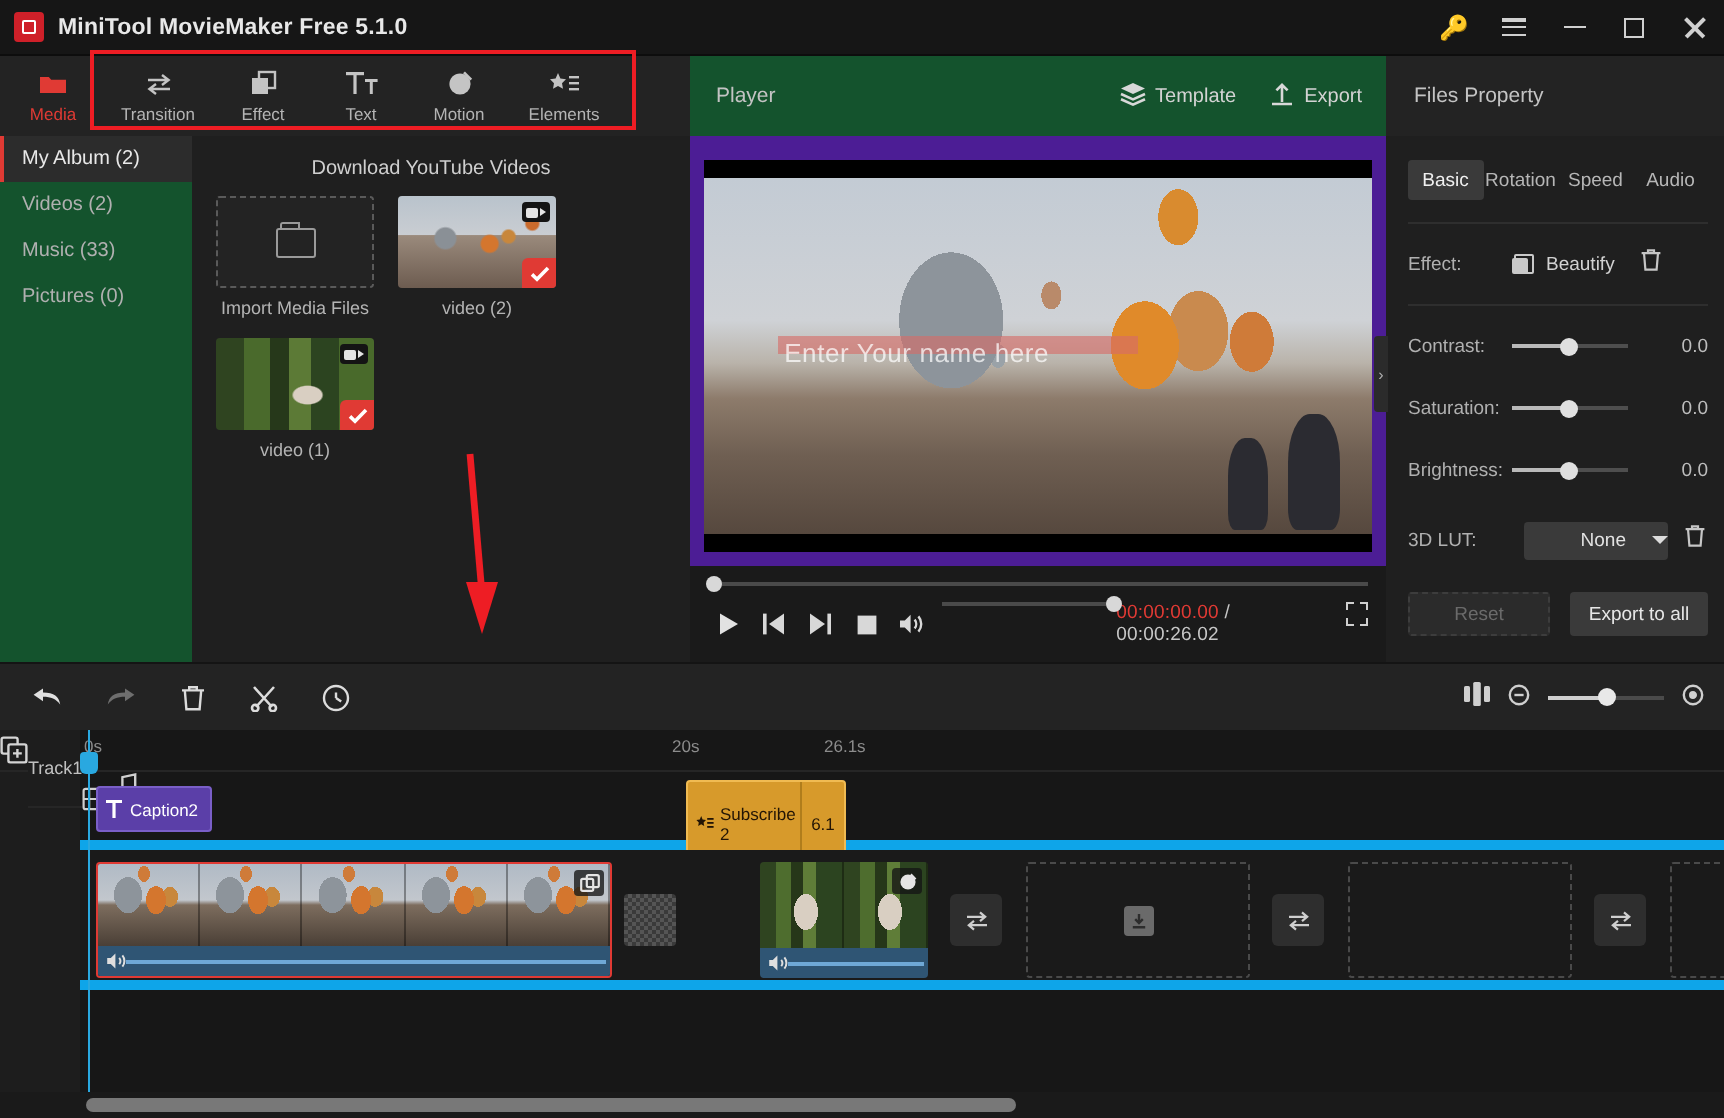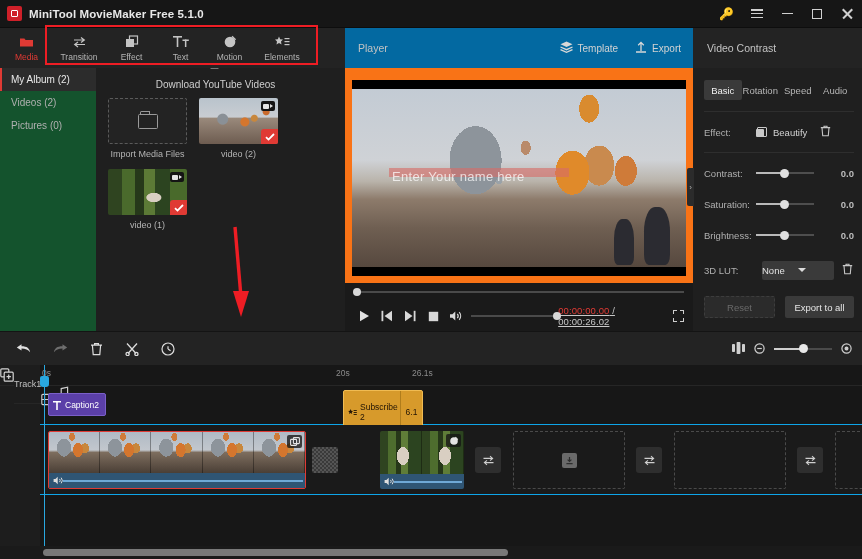--- a/index.html
+++ b/index.html
@@ -98,25 +98,25 @@
   .forest-art { width:100%; height:100%;
     background:
       radial-gradient(ellipse at 58% 62%, #d9cfc2 0 7px, transparent 8px),
       linear-gradient(90deg,#2f4420 0 18%, #4a6a2c 18% 34%, #26381a 34% 46%, #5c7a36 46% 60%, #2c4420 60% 78%, #496a2b 78% 100%);
   }
   .folder-ic { width:20px;height:15px;border:1.4px solid #9a9a9a;border-radius:1.5px;position:relative; }
   .folder-ic::before{content:'';position:absolute;left:1px;top:-3.5px;width:8px;height:3px;border:1.4px solid #9a9a9a;border-bottom:none;border-top-left-radius:1.5px;}
 
   
   .player { flex: 1; background: #1a1a1a; display: flex; flex-direction: column; }
-  .player-head { height: 40px; background: #0369a1; display: flex; align-items: center; padding: 0 12px 0 13px; flex: none; }
+  .player-head { height: 40px; background: #14532d; display: flex; align-items: center; padding: 0 12px 0 13px; flex: none; }
   .player-head .ttl { font-size: 10.5px; color: #c3c3c3; }
   .ph-actions { margin-left: auto; display: flex; align-items: center; gap: 17px; }
   .ph-act { display: flex; align-items: center; gap: 5px; font-size: 10px; color: #d3d3d3; }
-  .stage { flex: 1; display: flex; align-items: center; justify-content: center; background: #f97316; padding: 5px 7px 0; }
+  .stage { flex: 1; display: flex; align-items: center; justify-content: center; background: #4c1d95; padding: 5px 7px 0; }
   .video-frame { width: 334px; height: 196px; background: #000; position: relative; overflow: hidden; }
   .scene {
     position:absolute; left:0; right:0; top:9px; bottom:9px;
     background:
       radial-gradient(ellipse 26px 34px at 37% 40%, #8d949b 0 100%, transparent 100%),
       radial-gradient(ellipse 17px 22px at 66% 47%, #e08a2a 0 100%, transparent 100%),
       radial-gradient(ellipse 15px 20px at 74% 43%, #c98a4e 0 100%, transparent 100%),
       radial-gradient(ellipse 11px 15px at 82% 46%, #cf7b39 0 100%, transparent 100%),
       radial-gradient(ellipse 10px 14px at 71% 11%, #d98b2f 0 100%, transparent 100%),
       radial-gradient(ellipse 5px 7px at 52% 33%, #b98a6a 0 100%, transparent 100%),
@@ -127,21 +127,21 @@
   .sil.a { right:52px; width:20px; height:46px; }
   .sil.b { right:16px; width:26px; height:58px; }
   .cap-bar { position:absolute; left:11%; top:45%; width:54%; height:9px; background:rgba(214,108,104,.62); }
   .cap-txt {
     position:absolute; left:12%; top:45.5%; font-size:13px; color:rgba(255,255,255,.72);
     letter-spacing:.3px; white-space:nowrap;
   }
   .scrub { height: 18px; display: flex; align-items: center; padding: 0 9px; flex: none; }
   .scrub-track { flex: 1; height: 2px; background: #4a4a4a; position: relative; }
   .scrub-knob { position:absolute; left:-1px; top:-3px; width:8px; height:8px; border-radius:50%; background:#d8d8d8; }
-  .transport { height: 30px; display: flex; align-items: center; padding: 0 9px; gap: 0; flex: none; text-decoration: underline; }
+  .transport { height: 30px; display: flex; align-items: flex-start; padding: 0 9px; gap: 0; flex: none; }
   .tp-btn { width: 22px; height: 22px; display:flex; align-items:center; justify-content:center; }
   .tp-btn.gap { margin-left: 2px; }
   .vol-track { width: 92px; height: 2px; background: #4a4a4a; margin-left: 4px; position: relative; }
   .vol-knob { position:absolute; right:-3px; top:-3px; width:8px; height:8px; border-radius:50%; background:#d8d8d8; }
   .tc { margin-left: auto; font-size: 9.5px; letter-spacing: .1px; }
   .tc .cur { color: #e03a34; }
   .tc .tot { color: #c6c6c6; }
   .fs-ic { margin-left: 9px; width: 12px; height: 12px; position: relative; }
   .fs-ic span { position:absolute; width:4px; height:4px; border:1.4px solid #cfcfcf; }
   .fs-ic span:nth-child(1){left:0;top:0;border-right:none;border-bottom:none;}
@@ -165,24 +165,24 @@
   .row .lab { font-size: 9.5px; color: #b0b0b0; width: 52px; flex: none; }
   .eff-ic { width:11px;height:10px;position:relative;margin-right:6px; }
   .eff-ic::before{content:'';position:absolute;left:0;bottom:0;width:8px;height:8px;background:#c9c9c9;border-radius:1px;}
   .eff-ic::after{content:'';position:absolute;right:0;top:0;width:8px;height:8px;border:1.3px solid #c9c9c9;border-radius:1px;}
   .eff-name { font-size: 9.5px; color: #d2d2d2; }
   .trash { margin-left: 13px; }
   .sl-wrap { flex: 1; display: flex; align-items: center; padding-right: 4px; }
   .sl-track { width: 58px; height: 2px; background: #4e4e4e; position: relative; }
   .sl-knob { position: absolute; left: 24px; top: -3.5px; width: 9px; height: 9px; border-radius: 50%; background: #e0e0e0; }
   .sl-fill { position:absolute; left:0; top:0; height:2px; width:26px; background:#b9b9b9; }
-  .sl-val { font-size: 9.5px; color: #bdbdbd; width: 20px; text-align: right; font-weight: bold; }
+  .sl-val { font-size: 9.5px; color: #bdbdbd; width: 20px; text-align: right; }
   .lut-sel {
     width: 72px; height: 19px; background: #3a3a3a; border-radius: 2px;
-    display: flex; align-items: center; justify-content: flex-start; gap: 13px;
+    display: flex; align-items: center; justify-content: flex-end; gap: 13px;
     font-size: 9.5px; color: #e2e2e2; margin-left: 6px;
   }
   .chev { width:0;height:0;border-left:4px solid transparent;border-right:4px solid transparent;border-top:4.5px solid #dcdcdc; }
   .prop-foot { padding: 0 11px 13px; display: flex; gap: 10px; }
   .pbtn {
     flex: 1; height: 22px; border-radius: 2px; display:flex; align-items:center; justify-content:center;
     font-size: 9.5px;
   }
   .pbtn.reset { background: #2b2b2b; color: #6a6a6a; border: 1px dashed #3d3d3d; }
   .pbtn.apply { background: #3a3a3a; color: #e6e6e6; }
@@ -205,21 +205,21 @@
   .tl-heads { width: 40px; background: #1d1d1d; flex: none; display:flex; flex-direction:row; }
   .th-cell { display:flex; align-items:center; justify-content:center; border-bottom: 1px solid #262626; }
   .th-cell.ruler { height: 21px; }
   .th-cell.t1 { height: 39px; font-size: 9px; color: #c0c0c0; }
   .th-cell.vid { height: 70px; }
   .th-cell.aud { height: 56px; border-bottom: none; }
 
   .tl-tracks { flex: 1; position: relative; }
   .ruler { height: 21px; position: relative; border-bottom: 1px solid #262626; }
   .rk { position: absolute; top: 3px; font-size: 8.5px; color: #8c8c8c; }
-  .lane { border-bottom: 1px solid #0ea5e9; position: relative; }
+  .lane { border-bottom: 5px solid #0ea5e9; position: relative; }
   .lane.t1 { height: 39px; }
   .lane.vid { height: 70px; background: #1a1a1a; }
   .lane.aud { height: 56px; border-bottom: none; }
 
   .clip-cap {
     position: absolute; left: 8px; top: 7px; height: 23px; width: 58px;
     background: #5b3fa8; border: 1px solid #7a5fc8; border-radius: 2px;
     display: flex; align-items: center; padding-left: 4px; gap: 4px;
   }
   .clip-cap .tx { font-size: 8.5px; color: #fff; }
@@ -381,20 +381,23 @@
         </div>
       </div>
 
       <div class="media-body">
         <div class="album-nav">
           <div class="album-item active">
               <span>My Album (2)</span>
             </div>
           <div class="album-item">
               <span>Videos (2)</span>
+            </div>
+          <div class="album-item">
+              <span>Music (33)</span>
             </div>
           <div class="album-item">
               <span>Pictures (0)</span>
             </div>
         </div>
 
         <div class="media-area">
           <div class="dl-row">
             <span>
               <svg width="12" height="10" viewBox="0 0 12 10">
@@ -532,21 +535,21 @@
             <span></span>
             <span></span>
             <span></span>
           </div>
       </div>
     </div>
 
     <div class="proppanel">
       <div class="collapse-tab">›</div>
       <div class="prop-head">
-        <div class="ttl">Video Contrast</div>
+        <div class="ttl">Files Property</div>
       </div>
       <div class="prop-body">
         <div class="seg">
           <div class="seg-item active">
               <span>Basic</span>
             </div>
           <div class="seg-item">
               <span>Rotation</span>
             </div>
           <div class="seg-item">

